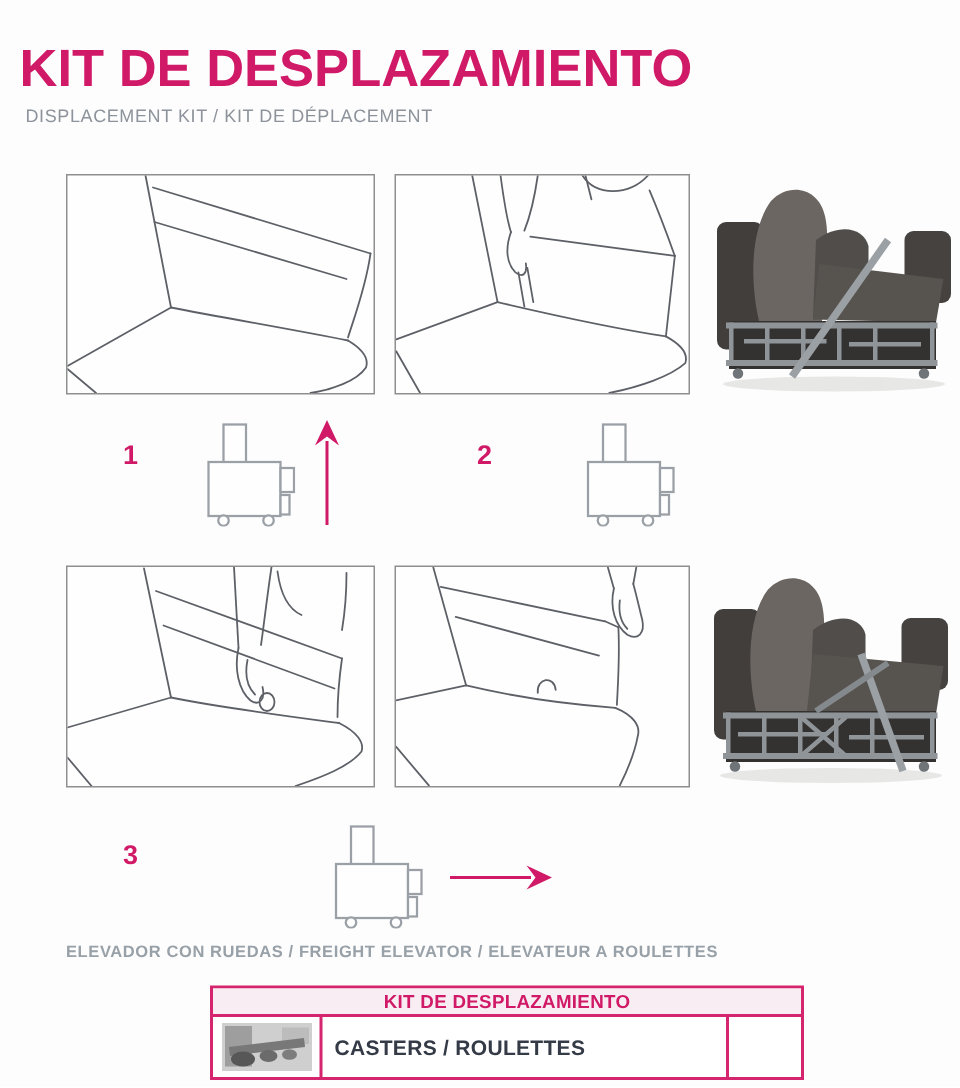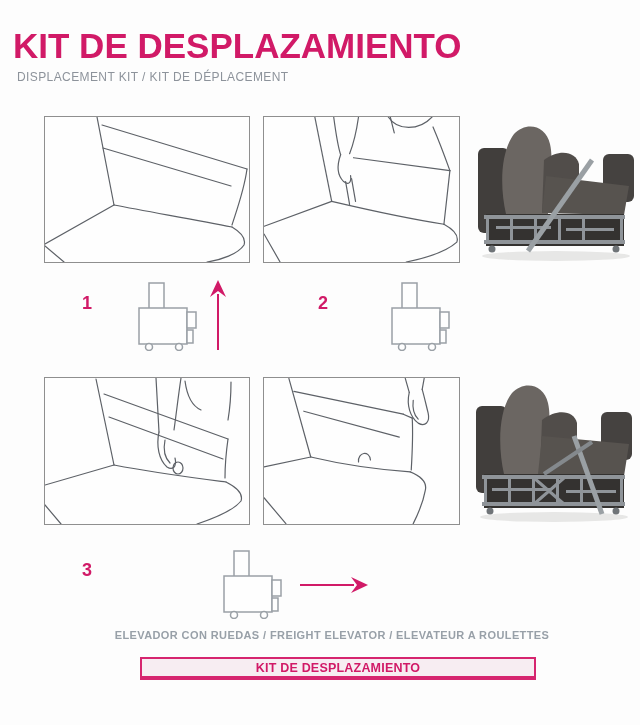--- a/index.html
+++ b/index.html
@@ -32,21 +32,21 @@
   #icon1{left:133px;top:281px;}
   #icon2{left:386px;top:281px;}
   #icon3{left:218px;top:549px;}
   .devicon rect{fill:#fefefe;stroke:#9aa0a6;stroke-width:1.5;}
   .devicon circle{fill:#fefefe;stroke:#9aa0a6;stroke-width:1.5;}
   #arrow-up{left:207px;top:280px;width:22px;height:72px;}
   #arrow-right{left:300px;top:576px;width:68px;height:18px;}
   .arrow line{stroke:#d11a67;stroke-width:2;}
   .arrow polygon{fill:#d11a67;}
   
-  #caption{left:44px;right:20px;top:629px;text-align:center;font-size:11px;font-weight:700;color:#98a0a8;letter-spacing:.4px;}
+  #caption{left:44px;right:20px;top:629px;font-size:11px;font-weight:700;color:#98a0a8;letter-spacing:.4px;}
   
   #kit-table{left:140px;top:657px;width:396px;box-sizing:border-box;border:2px solid #d6256f;background:#fff;}
   #kit-table-header{box-sizing:border-box;height:19px;border-bottom:2px solid #d6256f;background:#f7edf2;
     text-align:center;font-size:12.5px;font-weight:700;color:#d11a67;line-height:18px;letter-spacing:.2px;}
   #kit-table-row{display:flex;height:40px;}
   .cell{box-sizing:border-box;}
   #cell-photo{width:73px;border-right:2px solid #d6256f;display:flex;align-items:center;justify-content:center;}
   #cell-label{flex:1;display:flex;align-items:center;padding-left:8px;font-size:14px;font-weight:700;color:#343b47;letter-spacing:.2px;}
   #cell-extra{width:50px;border-left:2px solid #d6256f;}
 </style>
@@ -236,15 +236,30 @@
     <svg viewBox="0 0 68 18">
       <line x1="0" y1="9" x2="54" y2="9"></line>
       <polygon points="68,9 51,1 57,9 51,17"></polygon>
     </svg>
   </span>
 
   <div class="abs" id="caption">ELEVADOR CON RUEDAS / FREIGHT ELEVATOR / ELEVATEUR A ROULETTES</div>
 
   <div class="abs" id="kit-table">
     <div id="kit-table-header">KIT DE DESPLAZAMIENTO</div>
+    <div id="kit-table-row">
+      <div class="cell" id="cell-photo">
+        <svg width="60" height="32" viewBox="0 0 60 32">
+          <rect width="60" height="32" fill="#cfcfcf"></rect>
+          <rect x="2" y="2" width="18" height="27" fill="#9e9e9e"></rect>
+          <rect x="40" y="3" width="18" height="11" fill="#bcbcbc"></rect>
+          <path d="M5,19 L55,13" stroke="#787878" stroke-width="6" fill="none"></path>
+          <ellipse cx="14" cy="24" rx="8" ry="5" fill="#575757"></ellipse>
+          <ellipse cx="31" cy="22" rx="6" ry="4" fill="#6b6b6b"></ellipse>
+          <ellipse cx="45" cy="21" rx="5" ry="3.5" fill="#7d7d7d"></ellipse>
+        </svg>
+      </div>
+      <div class="cell" id="cell-label">CASTERS / ROULETTES</div>
+      <div class="cell" id="cell-extra"></div>
+    </div>
   </div>
 
 </div>
 
 </body></html>

